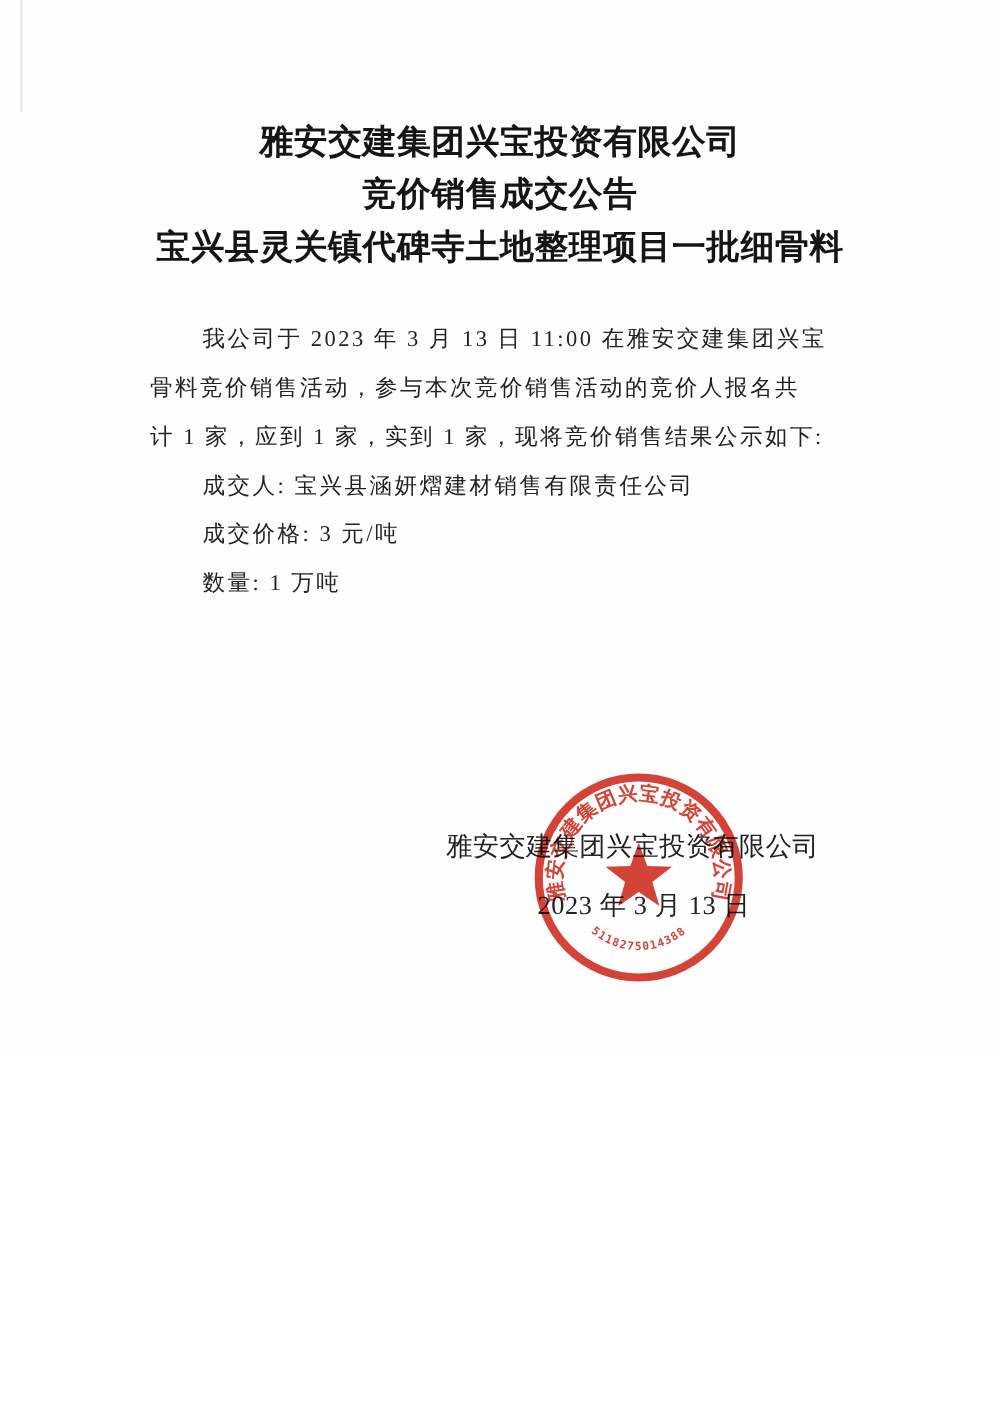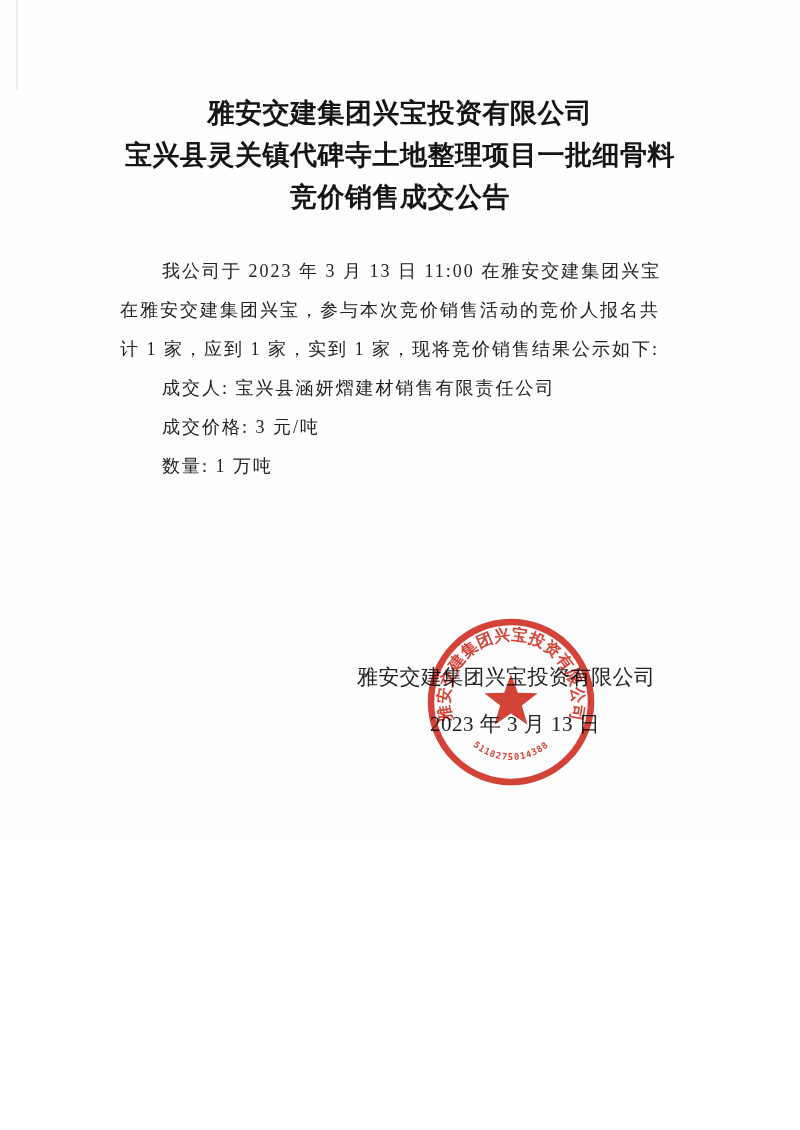--- a/index.html
+++ b/index.html
@@ -97,27 +97,27 @@
 </style>
 </head>
 <body>
 
 <div class="page">
 
   <div class="scan-artifact"></div>
 
   <h1 class="title-block">
     <div>雅安交建集团兴宝投资有限公司</div>
+    <div>竞价销售成交公告</div>
     <div>宝兴县灵关镇代碑寺土地整理项目一批细骨料</div>
-    <div>竞价销售成交公告</div>
   </h1>
 
   <div class="body-block">
     <div class="body-line first">我公司于 2023 年 3 月 13 日 11:00 在雅安交建集团兴宝</div>
-    <div class="body-line">在雅安交建集团兴宝，参与本次竞价销售活动的竞价人报名共</div>
+    <div class="body-line">骨料竞价销售活动，参与本次竞价销售活动的竞价人报名共</div>
     <div class="body-line">计 1 家，应到 1 家，实到 1 家，现将竞价销售结果公示如下:</div>
 
     <div class="body-line result">
       <span>成交人: </span><span>宝兴县涵妍熠建材销售有限责任公司</span>
     </div>
     <div class="body-line result">
       <span>成交价格: </span><span>3 元/吨</span>
     </div>
     <div class="body-line result">
       <span>数量: </span><span>1 万吨</span>

